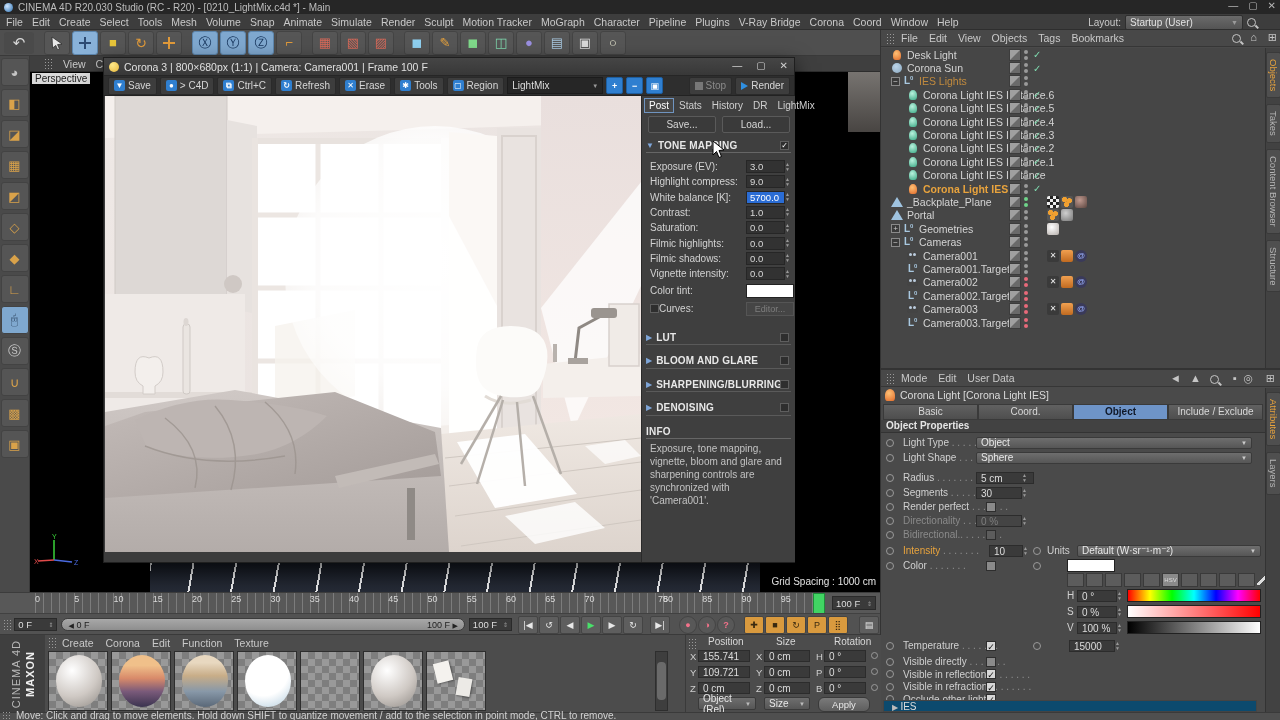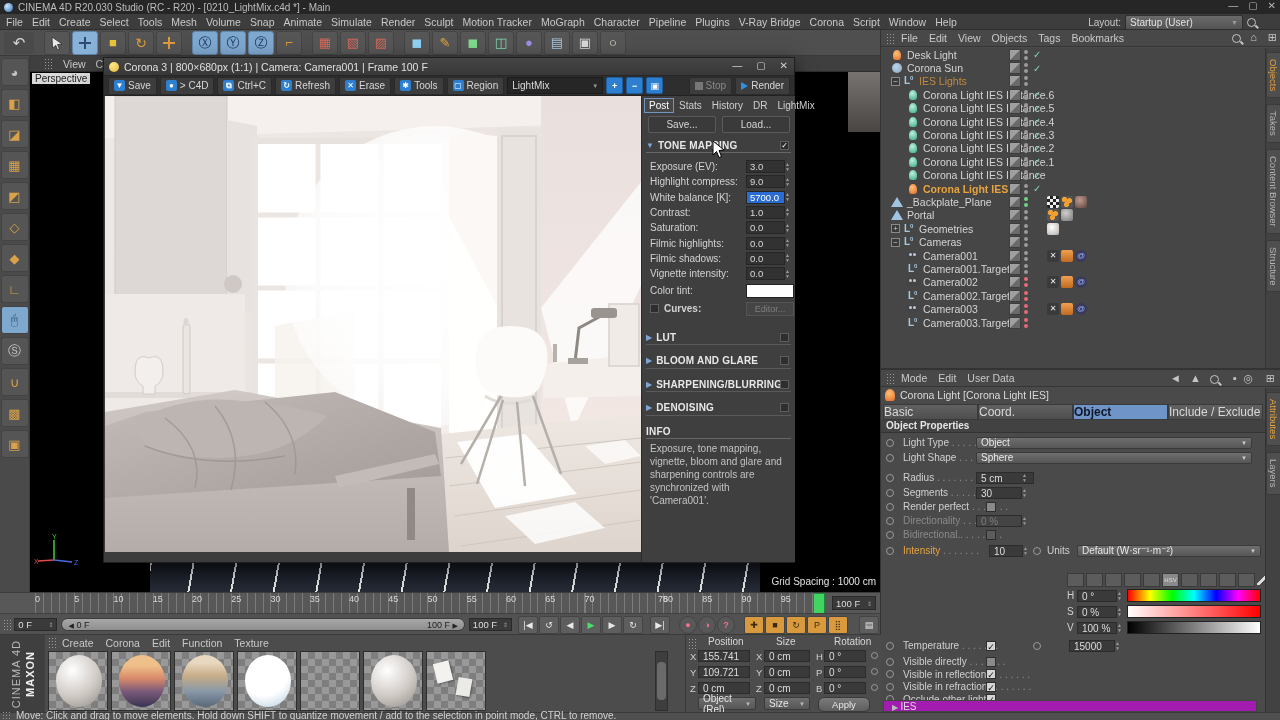--- a/index.html
+++ b/index.html
@@ -100,41 +100,41 @@
   .dotcol i{width:4px;height:4px;border-radius:50%;background:#9a9a9a;}
   .dotcol.green i{background:#6fd48a;}
   .dotcol.red i{background:#e86a7a;}
   .chk{position:absolute;left:152px;color:#7fd9ae;font-size:10px;font-weight:bold;}
   .tagrow{position:absolute;left:166px;display:flex;gap:2px;}
   .tag{width:12px;height:12px;border-radius:2px;}
   
   #am{position:absolute;left:0;top:338px;width:400px;height:344px;background:#4a4a4a;border-top:2px solid #333;}
   #am-title{position:absolute;left:4px;top:19px;display:flex;align-items:center;gap:5px;font-size:10.5px;color:#dadada;}
   #am-tabs{position:absolute;left:2px;top:34px;display:flex;width:380px;}
-  .am-tab{flex:1;height:14px;background:linear-gradient(#616161,#4e4e4e);border:1px solid #3a3a3a;color:#d8d8d8;font-size:12px;line-height:14px;}
+  .am-tab{flex:1;height:14px;background:linear-gradient(#616161,#4e4e4e);border:1px solid #3a3a3a;color:#d8d8d8;font-size:10px;text-align:center;line-height:14px;}
   .am-tab.active{background:#6e94c8;color:#101828;font-weight:bold;}
   .prop-hdr{position:absolute;left:0;width:384px;height:13px;background:#424242;border-bottom:1px solid #333;font-weight:bold;color:#e5e5e5;font-size:10px;padding-left:5px;box-sizing:border-box;}
   .krow{position:absolute;left:0;width:384px;height:13px;display:flex;align-items:center;}
   .kc{position:absolute;left:5px;width:8px;height:8px;border:1.5px solid #9a9a9a;border-radius:50%;box-sizing:border-box;}
   .klab{position:absolute;left:22px;font-size:10px;color:#d0d0d0;white-space:nowrap;}
   .klab.dis{color:#8a8a8a;}
   .klab.orange{color:#e8a33d;}
   .leader{color:#8f8f8f;}
   .dd{position:absolute;height:12px;background:linear-gradient(#6e6e6e,#565656);border:1px solid #3a3a3a;border-radius:2px;color:#e8e8e8;font-size:10px;display:flex;align-items:center;justify-content:space-between;padding:0 4px;box-sizing:border-box;}
   .fld{position:absolute;height:12px;background:#3a3a3a;border:1px solid #2c2c2c;color:#dcdcdc;font-size:10px;line-height:12px;padding-left:4px;box-sizing:border-box;}
   .fld.dis{color:#7e7e7e;background:#444;}
   .stp{position:absolute;width:7px;height:12px;color:#9a9a9a;font-size:5px;line-height:5px;display:flex;flex-direction:column;justify-content:center;}
   .amchk{position:absolute;width:10px;height:10px;background:#d6d6d6;border:1px solid #2e2e2e;color:#111;font-size:9px;line-height:10px;text-align:center;font-weight:bold;box-sizing:border-box;}
   .amchk.off{background:#8a8a8a;color:transparent;}
   .amchk.dis{background:#5c5c5c;}
   .hue-bar{position:absolute;height:11px;border:1px solid #222;}
   #watermark{position:absolute;right:30px;text-align:center;color:#9a9a9a;}
   #watermark .w1{font-size:21px;}
   #watermark .w2{font-size:11px;letter-spacing:1px;color:#8a8a8a;}
-  #ies-bar{position:absolute;left:2px;width:374px;height:12px;background:#a21caf;border:1px solid #444;color:#ddd;font-size:10px;line-height:12px;padding-left:8px;box-sizing:border-box;}
+  #ies-bar{position:absolute;left:2px;width:374px;height:12px;background:#0c4a6e;border:1px solid #444;color:#ddd;font-size:10px;line-height:12px;padding-left:8px;box-sizing:border-box;}
   
   #ruler{left:0;top:592px;width:880px;height:21px;background:#585858;border-top:1px solid #3c3c3c;}
   #ruler-ticks{position:absolute;left:0;top:0;width:828px;height:21px;
      background:repeating-linear-gradient(90deg,#7c7c7c 0 1px,transparent 1px 7.85px);background-position:35px 0;background-size:785px 100%;background-repeat:no-repeat;}
   .tick-lab{position:absolute;top:1px;font-size:9px;color:#d8d8d8;}
   #playhead{position:absolute;left:813px;top:0;width:10px;height:20px;background:#41d463;border:1px solid #1f8a3a;}
   #ruler-val{position:absolute;left:832px;top:3px;width:44px;height:14px;}
   .spinbox{background:#3a3a3a;border:1px solid #2a2a2a;color:#ddd;font-size:9.5px;display:flex;align-items:center;justify-content:space-between;padding:0 3px;box-sizing:border-box;}
   #transport{left:0;top:613px;width:880px;height:21px;background:#525252;border-top:1px solid #414141;display:flex;align-items:center;}
   #range-bar{position:relative;width:435px;height:13px;background:linear-gradient(#a8a8a8,#8e8e8e);border:1px solid #3c3c3c;border-radius:7px;color:#222;font-size:9px;display:flex;align-items:center;justify-content:space-between;padding:0 6px;box-sizing:border-box;margin:0 4px;}
@@ -197,21 +197,21 @@
     <span class="mi">Simulate</span>
     <span class="mi">Render</span>
     <span class="mi">Sculpt</span>
     <span class="mi">Motion Tracker</span>
     <span class="mi">MoGraph</span>
     <span class="mi">Character</span>
     <span class="mi">Pipeline</span>
     <span class="mi">Plugins</span>
     <span class="mi">V-Ray Bridge</span>
     <span class="mi">Corona</span>
-    <span class="mi">Script</span>
+    <span class="mi">Coord</span>
     <span class="mi">Window</span>
     <span class="mi">Help</span>
   </div>
 <div id="layout-box" class="abs">
   <span style="font-size:10px;color:#c9c9c9;">Layout:</span>
   <span id="layout-dd">
     <span>Startup (User)</span>
       <span style="color:#9a9a9a;font-size:7px;">▼</span>
   </span>
   <span class="mag"></span>
@@ -515,21 +515,21 @@
           <span class="tm-val">0.0</span>
           <span class="stepper">▲<br>▼</span>
         </div>
       </div>
     <div class="tm-row" style="top:188px;">
       <span class="lab">Color tint:</span>
       <span style="position:absolute;left:96px;width:46px;height:12px;background:#fff;border:1px solid #222;"></span>
     </div>
     <div class="tm-row" style="top:206px;">
       <span class="cb"></span>
-      <span class="lab" style="margin-left:5px;font-weight:bold;">Curves:</span>
+      <span class="lab" style="">Curves:</span>
       <span style="position:absolute;left:96px;width:46px;height:12px;background:#454545;border:1px solid #555;color:#7e7e7e;font-size:9px;text-align:center;line-height:12px;">Editor...</span>
     </div>
     <div id="vfb-sections">
         <div class="sec-bar" style="top: 234px;">
           <span class="arr">▶</span>
           <span class="lbl">LUT</span>
           <span class="cb"></span>
         </div>
         <div class="sec-bar" style="top: 257.5px;">
           <span class="arr">▶</span>
@@ -952,20 +952,27 @@
           <span class="kc" style="left: 5px;"></span>
           <span class="klab orange">Intensity<span class="leader"> . . . . . . .</span></span>
           <span class="fld" style="left: 108px; width: 34px;">10</span>
           <span class="stp" style="left: 142px;">▲<br>▼</span>
           <span class="kc" style="left: 152px;"></span>
           <span class="klab" style="left: 166px;">Units</span>
           <span class="dd" style="left: 196px; width: 184px;">
             <span>Default (W·sr⁻¹·m⁻²)</span>
             <span style="font-size:6px;color:#ccc;">▼</span>
           </span>
+        </div>
+        <div class="krow" style="top: 139px;">
+          <span class="kc" style="left: 5px;"></span>
+          <span class="klab">Color<span class="leader"> . . . . . . .</span></span>
+          <span class="amchk off" style="left: 105px;"></span>
+          <span class="kc" style="left: 152px;"></span>
+          <span style="position:absolute;left:186px;width:46px;height:11px;background:#fff;border:1px solid #222;"></span>
         </div>
         <div class="krow" style="top: 153px;">
           <span style="position:absolute;left:186px;display:flex;gap:2px;">
             <span style="width:15px;height:12px;background:#5c5c5c;border:1px solid #3a3a3a;font-size:6px;color:#ddd;text-align:center;line-height:12px;"></span>
             <span style="width:15px;height:12px;background:#5c5c5c;border:1px solid #3a3a3a;font-size:6px;color:#ddd;text-align:center;line-height:12px;"></span>
             <span style="width:15px;height:12px;background:#5c5c5c;border:1px solid #3a3a3a;font-size:6px;color:#ddd;text-align:center;line-height:12px;"></span>
             <span style="width:15px;height:12px;background:#5c5c5c;border:1px solid #3a3a3a;font-size:6px;color:#ddd;text-align:center;line-height:12px;"></span>
             <span style="width:15px;height:12px;background:#5c5c5c;border:1px solid #3a3a3a;font-size:6px;color:#ddd;text-align:center;line-height:12px;"></span>
             <span style="width:15px;height:12px;background:#8a8a8a;border:1px solid #3a3a3a;font-size:6px;color:#ddd;text-align:center;line-height:12px;">HSV</span>
             <span style="width:15px;height:12px;background:#5c5c5c;border:1px solid #3a3a3a;font-size:6px;color:#ddd;text-align:center;line-height:12px;"></span>

